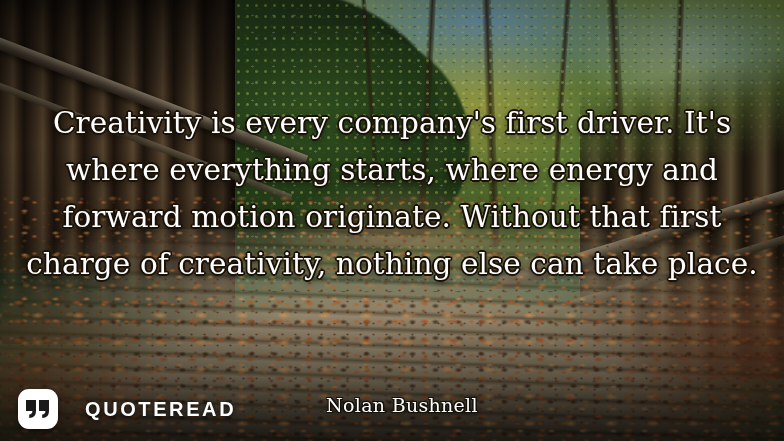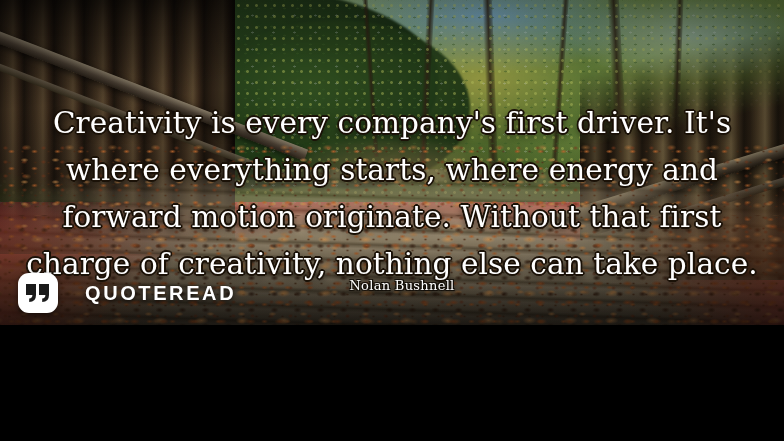--- a/index.html
+++ b/index.html
@@ -1,22 +1,22 @@
 <!DOCTYPE html>
 <html><head>
 <meta charset="utf-8">
 <style>
   html,body{margin:0;padding:0;background:#000;}
   body{font-family:"Liberation Sans",sans-serif;}
 
   .card{
     position:relative;
-    width:784px;height:325px;
+    width:784px;height:441px;
     overflow:hidden;
-    background:#ef4444;
+    background:#14532d;
   }
 
   
   .photo{position:absolute;inset:0;overflow:hidden;}
 
   
   .layer-sky{
     position:absolute;left:0;top:0;width:100%;height:62%;
     background:
       radial-gradient(ellipse 30% 40% at 62% 8%, rgba(120,170,215,.85) 0%, rgba(120,170,215,0) 70%),
@@ -203,21 +203,21 @@
     font-family:"Liberation Sans",sans-serif;
     font-weight:bold;
     font-size:20px;
     letter-spacing:2.6px;
     text-shadow:0 1px 4px rgba(0,0,0,.75);
   }
   .author{
     position:absolute;left:0;right:0;top:14px;
     text-align:center;
     font-family:"DejaVu Serif","Liberation Serif",serif;
-    font-size:13px;
+    font-size:19px;
     color:#ffffff;
     letter-spacing:.3px;
     text-shadow:
       -1.2px -1.2px 0 #14100a, 1.2px -1.2px 0 #14100a,
       -1.2px  1.2px 0 #14100a, 1.2px  1.2px 0 #14100a,
       0 2px 6px rgba(0,0,0,.85);
     padding-left: 20px;
   }
 </style>
 </head>

